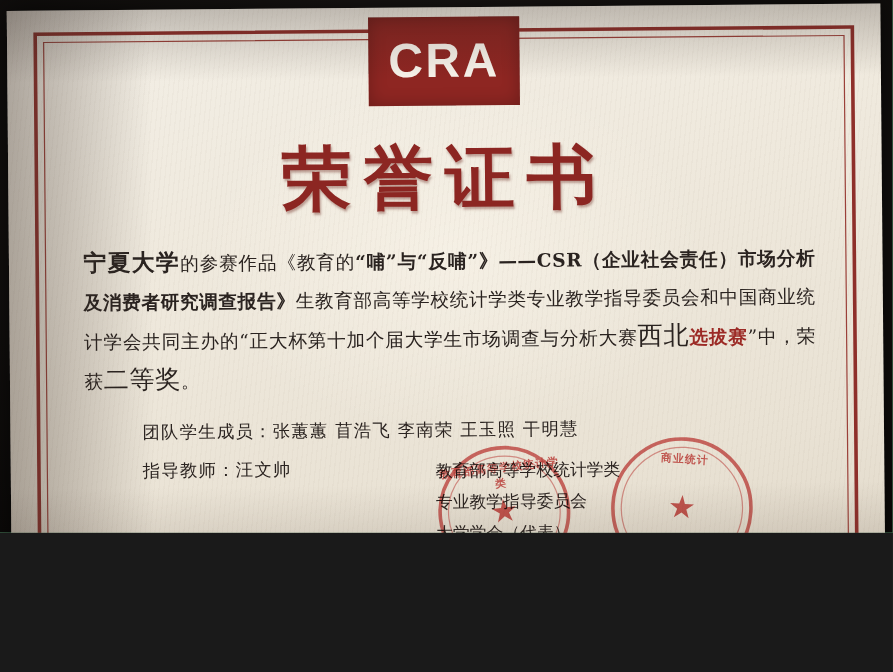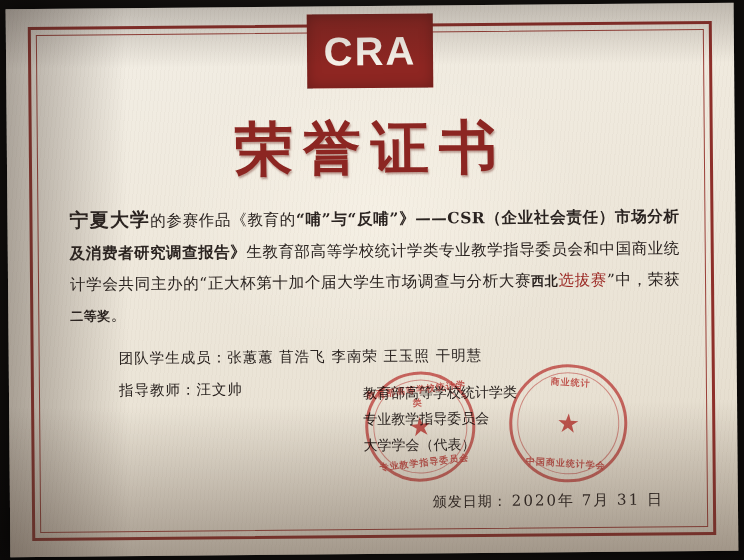--- a/index.html
+++ b/index.html
@@ -8,21 +8,21 @@
     width: 744px;
     height: 560px;
     overflow: hidden;
     background: #1a1a1a;
     font-family: "DejaVu Sans", sans-serif;
   }
 
   #root {
     position: relative;
     width: 744px;
-    height: 560px;
+    height: 444px;
     background: #86efac;
     overflow: hidden;
   }
 
   
   .backdrop {
     position: absolute;
     inset: 0;
     background:
       radial-gradient(ellipse at 50% 40%, #2a2523 0%, #171412 55%, #0c0a09 100%);
@@ -133,28 +133,28 @@
     text-indent: 0;
     letter-spacing: 0.5px;
   }
   .para .em-name {
     font-size: 19px;
     font-weight: bold;
     letter-spacing: 1px;
   }
   .para .em-red {
     color: #9c2b26;
+    font-weight: bold;
+  }
+  .para .em-bold {
+    font-weight: bold;
+  }
+  .para .em-big {
+    font-size: 21px;
     font-weight: normal;
-  }
-  .para .em-bold {
-    font-weight: bold;
-  }
-  .para .em-big {
-    font-size: 13px;
-    font-weight: bold;
   }
 
   .members {
     margin-top: 12px;
     font-size: 14.5px;
     line-height: 30px;
     padding-left: 48px;
     letter-spacing: 1px;
   }
   .teacher {

